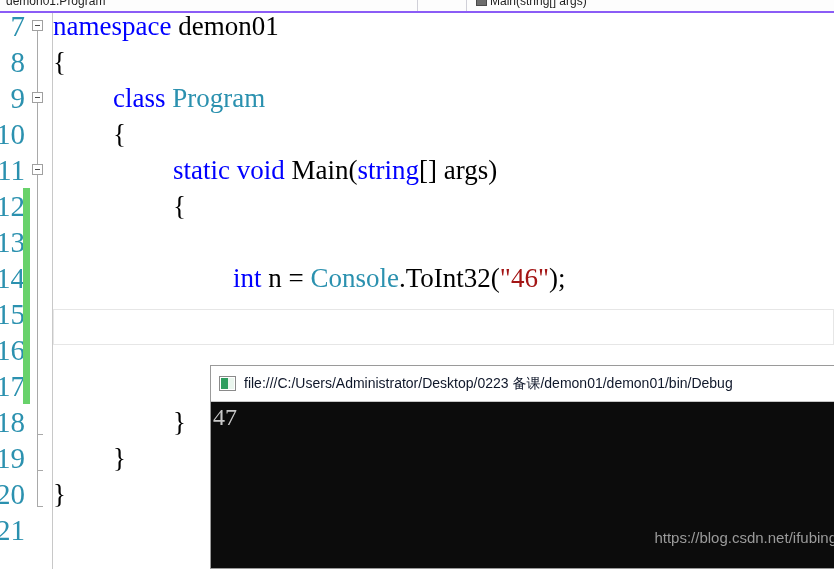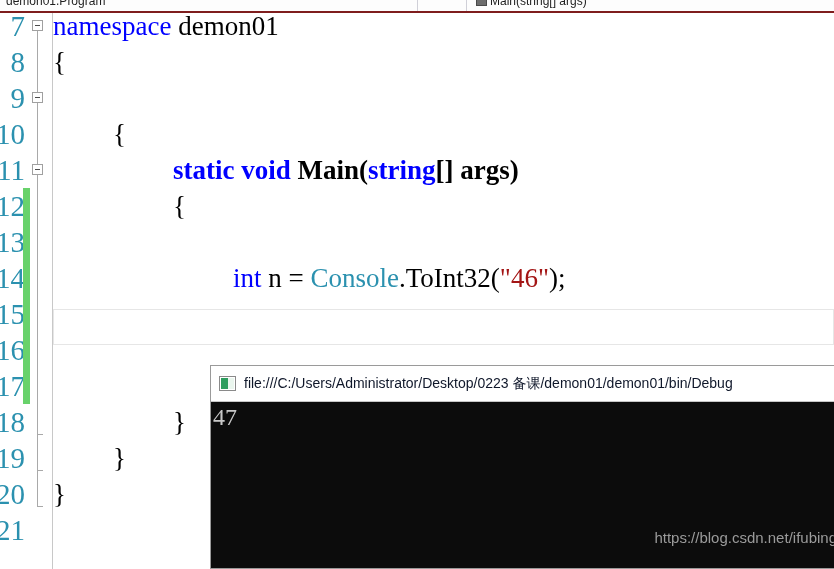--- a/index.html
+++ b/index.html
@@ -15,21 +15,21 @@
     font-family: "Liberation Sans", sans-serif;
   }
 
   
   #navbar {
     position: absolute;
     left: 0; top: 0;
     width: 834px;
     height: 13px;
     background: #fdfdfd;
-    border-bottom: 2px solid #7f1d1d;
+    border-bottom: 2px solid #8b5cf6;
     box-sizing: border-box;
     overflow: hidden;
   }
   .nav-cell {
     position: absolute;
     top: -6px;
     font-size: 12px;
     color: #1e1e1e;
     white-space: nowrap;
     font-family: "Liberation Sans", sans-serif;
@@ -292,22 +292,23 @@
       <div class="fold-end" style="left: 7px; top: 457px;"></div>
       <div class="fold-box" style="left: 2px; top: 151px;"></div>
       <div class="fold-line" style="left: 7px; top: 162px; height: 259px;"></div>
       <div class="fold-end" style="left: 7px; top: 421px;"></div>
     </div>
   <div id="margin-sep"></div>
   <div id="curline" style="top: 296px;"></div>
   <div id="codearea">
       <div class="cline" style="top: -5px; left: 0px;"><span class="kw">namespace</span><span class="plain"> demon01</span></div>
       <div class="cline" style="top: 31px; left: 0px;"><span class="plain">{</span></div>
+      <div class="cline" style="top: 67px; left: 60px;"><span class="kw">class </span><span class="typ">Program</span></div>
       <div class="cline" style="top: 103px; left: 60px;"><span class="plain">{</span></div>
-      <div class="cline" style="top: 139px; left: 120px; font-weight: bold;"><span class="kw">static void </span><span class="plain">Main(</span><span class="kw">string</span><span class="plain">[] args)</span></div>
+      <div class="cline" style="top: 139px; left: 120px;"><span class="kw">static void </span><span class="plain">Main(</span><span class="kw">string</span><span class="plain">[] args)</span></div>
       <div class="cline" style="top: 175px; left: 120px;"><span class="plain">{</span></div>
       <div class="cline" style="top: 211px; left: 0px;"></div>
       <div class="cline" style="top: 247px; left: 180px;"><span class="kw">int</span><span class="plain"> n = </span><span class="typ">Console</span><span class="plain">.ToInt32(</span><span class="str">"46"</span><span class="plain">);</span></div>
       <div class="cline" style="top: 319px; left: 0px;"></div>
       <div class="cline" style="top: 355px; left: 0px;"></div>
       <div class="cline" style="top: 391px; left: 120px;"><span class="plain">}</span></div>
       <div class="cline" style="top: 427px; left: 60px;"><span class="plain">}</span></div>
       <div class="cline" style="top: 463px; left: 0px;"><span class="plain">}</span></div>
       <div class="cline" style="top: 499px; left: 0px;"></div>
     </div>

